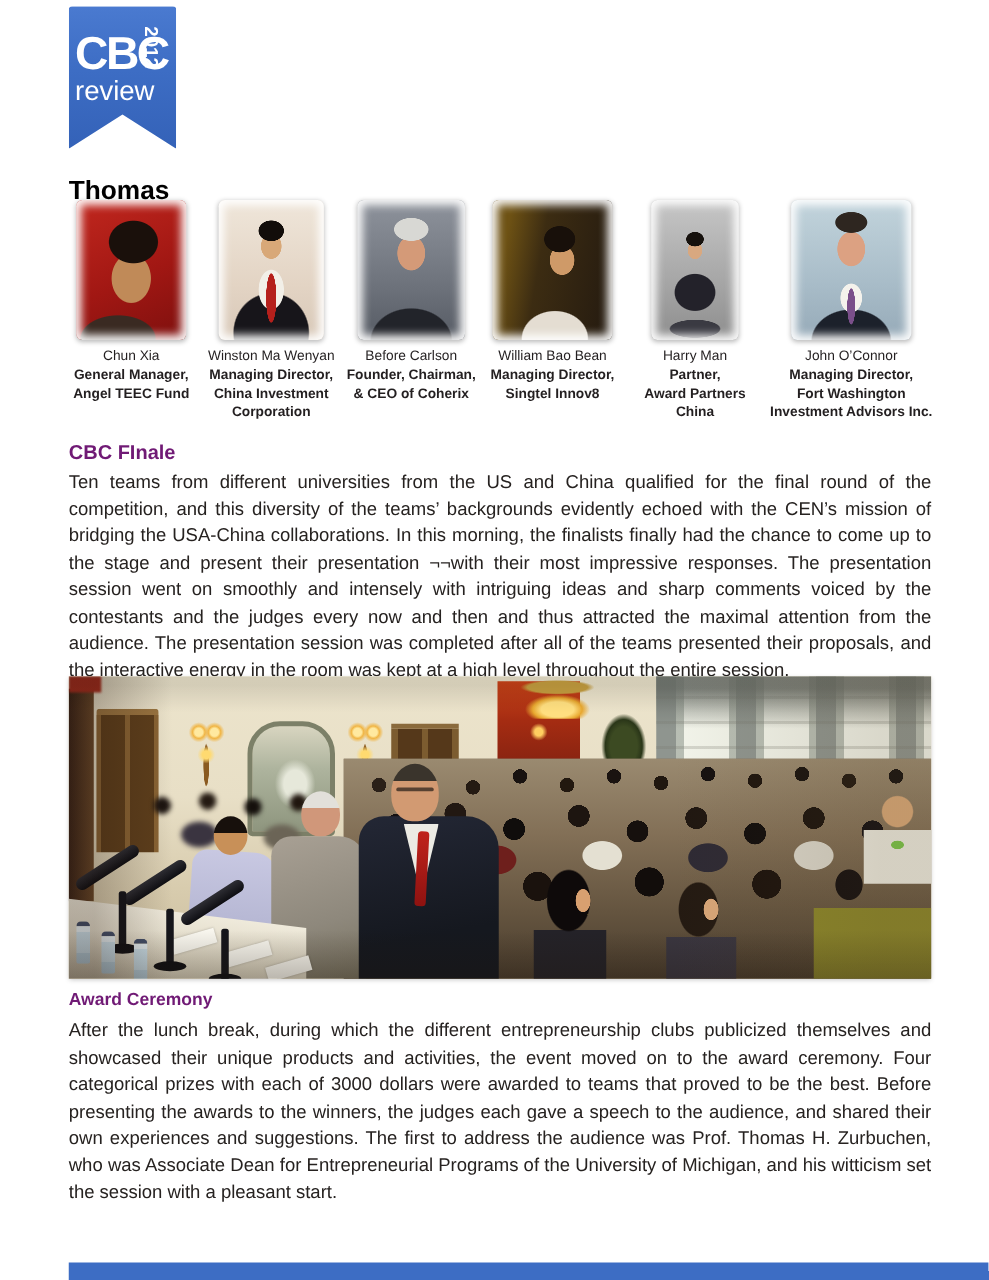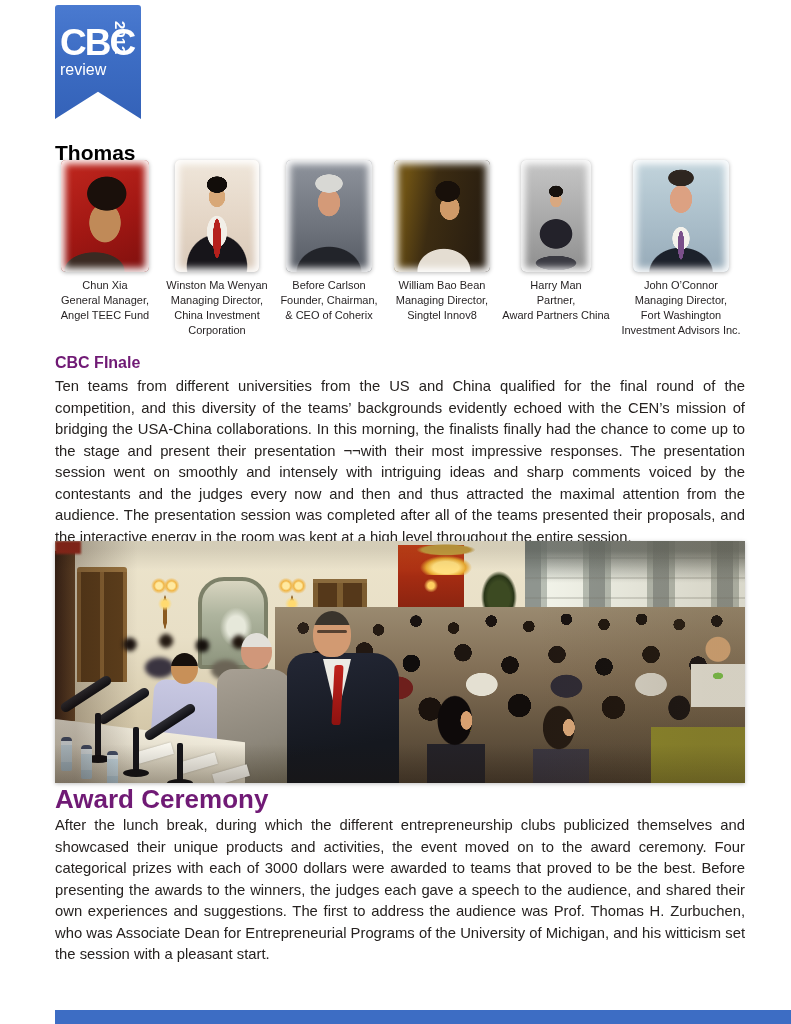--- a/index.html
+++ b/index.html
@@ -13,31 +13,31 @@
     position:absolute;left:55px;top:5px;width:86px;height:114px;
     background:linear-gradient(180deg,#4a7ad0 0%,#3d6dc4 45%,#3462b8 100%);
     clip-path:polygon(0 0,100% 0,100% 100%,50% 76%,0 100%);
     border-radius:3px 3px 0 0;
   }
   .logo-cbc{position:absolute;left:5px;top:19px;font-size:37px;line-height:1;
     font-weight:bold;letter-spacing:-2px;color:#fff;}
   .logo-year{position:absolute;left:74px;top:16px;width:46px;height:17px;
     transform:rotate(90deg);transform-origin:left top;
     font-size:15px;font-weight:bold;color:#fff;letter-spacing:0;}
-  .logo-review{position:absolute;left:5px;top:56px;font-size:16px;line-height:1.1;
+  .logo-review{position:absolute;left:5px;top:56px;font-size:22px;line-height:1.1;
     font-weight:normal;color:#fff;letter-spacing:0;}
   
   .judges-heading{position:absolute;left:55px;top:141px;margin:0;
     font-size:21px;font-weight:bold;color:#000;}
   section.textblock{position:absolute;left:55px;width:690px;}
   .finale{top:353px;}
   .award{top:787px;}
   section.textblock h2{margin:0 0 4px 0;color:#701a75;}
   .finale h2{font-size:16px;line-height:19px;}
-  .award h2{font-size:26px;line-height:24px;}
+  .award h2{font-size:14px;line-height:24px;}
   section.textblock p{margin:0;font-size:14.8px;line-height:21.5px;
     text-align:justify;color:#262220;}
   
   .judges-row{position:absolute;left:50px;top:160px;width:700px;display:flex;}
   .judge-col{display:flex;flex-direction:column;align-items:center;}
   .jc1{width:110px}.jc2{width:114px}.jc3{width:110px}.jc4{width:116px}.jc5{width:112px}.jc6{width:138px}
   .photo{height:112px;border-radius:5px;
     box-shadow:inset 0 0 7px 4px rgba(255,255,255,.95), 0 1px 4px rgba(0,0,0,.28);}
   .p1{width:88px;background:
       radial-gradient(ellipse 30px 26px at 52% 30%, #1a100b 0 64%, rgba(26,16,11,0) 67%),
@@ -68,21 +68,21 @@
       radial-gradient(ellipse 28px 10px at 50% 92%, #3a3a42 0 70%, rgba(58,58,66,0) 74%),
       linear-gradient(180deg,#c6c6c6 0%,#a8a8a8 55%,#8e8e8e 100%);}
   .p6{width:96px;background:
       radial-gradient(ellipse 20px 13px at 50% 16%, #2e2620 0 62%, rgba(46,38,32,0) 66%),
       radial-gradient(ellipse 17px 21px at 50% 35%, #dca182 0 64%, rgba(220,161,130,0) 67%),
       radial-gradient(ellipse 4px 18px at 50% 76%, #7a4f8a 0 78%, rgba(122,79,138,0) 82%),
       radial-gradient(ellipse 12px 16px at 50% 70%, #f4f2ec 0 70%, rgba(244,242,236,0) 74%),
       radial-gradient(ellipse 40px 32px at 50% 101%, #1c212b 0 78%, rgba(28,33,43,0) 81%),
       linear-gradient(180deg,#c2d4dc 0%,#a8bcc8 60%,#96aab8 100%);}
   .caption{margin-top:6px;text-align:center;font-size:11px;line-height:15px;color:#231f20;}
-  .judge-title{white-space:pre-line;}
+  .judge-title{white-space:pre-line;font-weight:bold;}
   
   .photo-main{position:absolute;left:55px;top:541px;width:690px;height:242px;overflow:hidden;
     background:linear-gradient(180deg,#ece4cc 0%,#e8dfc6 40%,#d8ccae 70%,#c9bb9c 100%);
     box-shadow:0 1px 4px rgba(0,0,0,.25);}
   .photo-main *{position:absolute;}
   .ph-dark-l{left:0;top:10px;width:20px;height:170px;background:linear-gradient(90deg,#3a2418,#6b4a2a);}
   .ph-exit{left:0;top:0;width:26px;height:13px;background:#b03020;filter:blur(1px);}
   .ph-door-l{left:22px;top:26px;width:50px;height:110px;border-top:5px solid #9a7440;border-radius:3px 3px 0 0;
     background:linear-gradient(90deg,#8a6434 0 8%,#5e3f1c 8% 46%,#8a6434 46% 54%,#5e3f1c 54% 92%,#8a6434 92%);}
   .ph-sconce{width:30px;height:60px;filter:blur(.4px);background:

